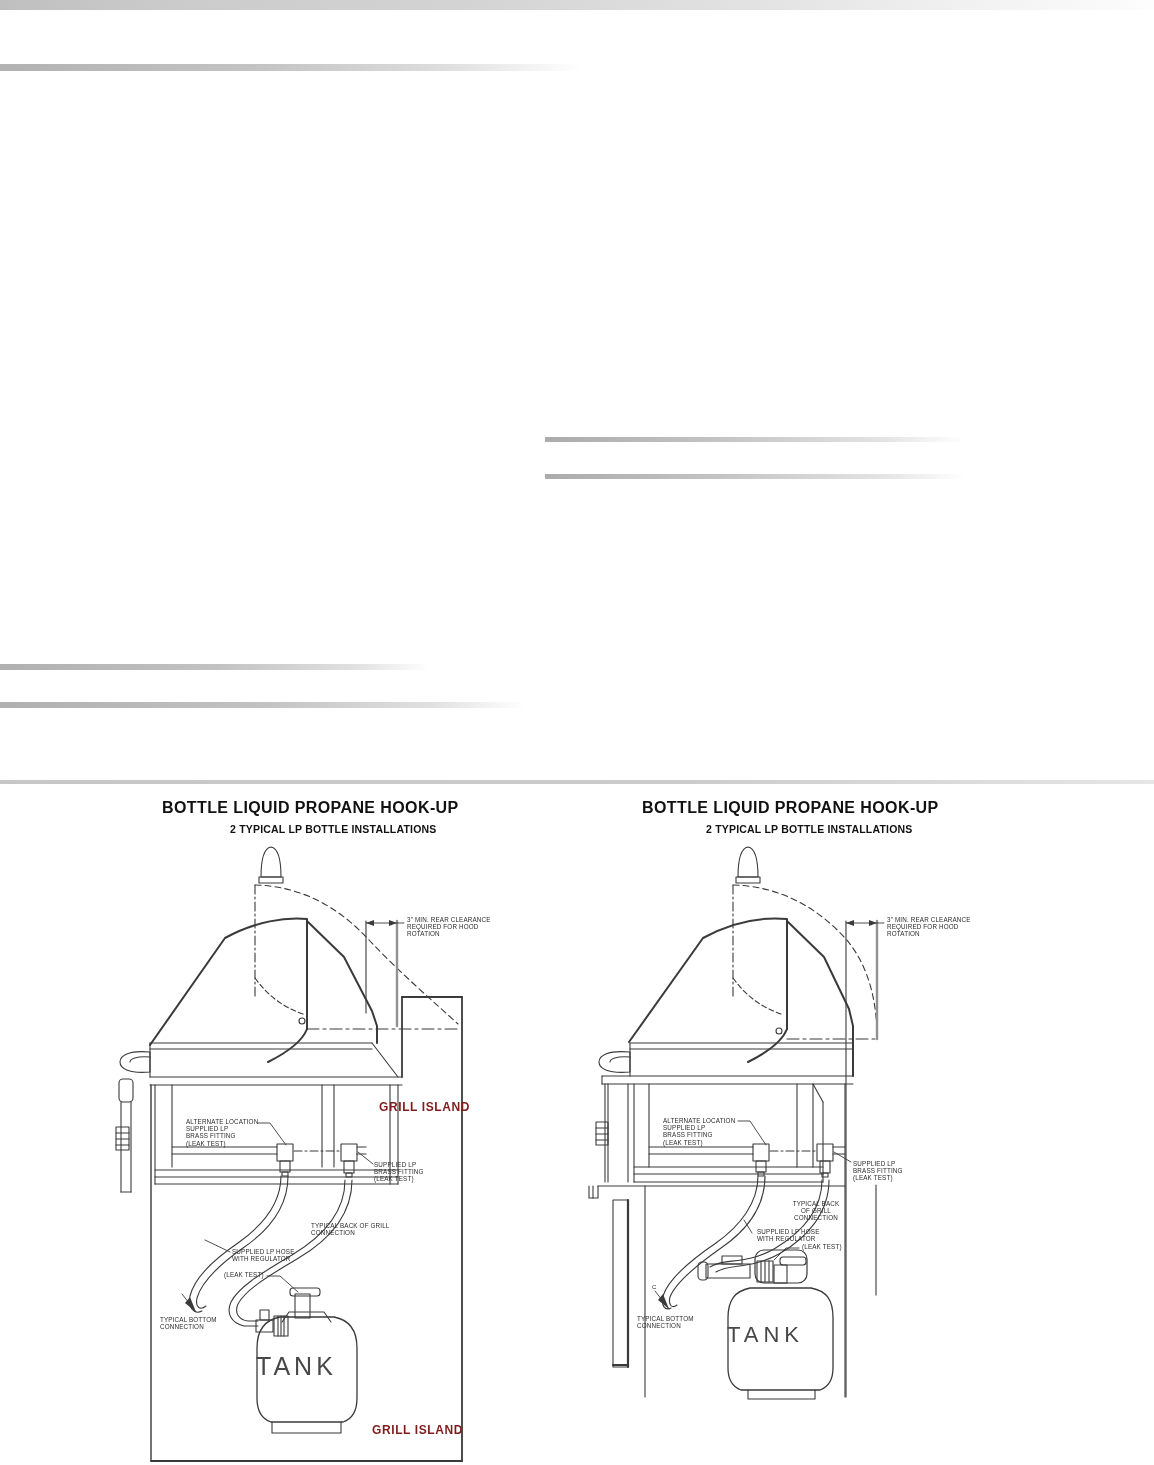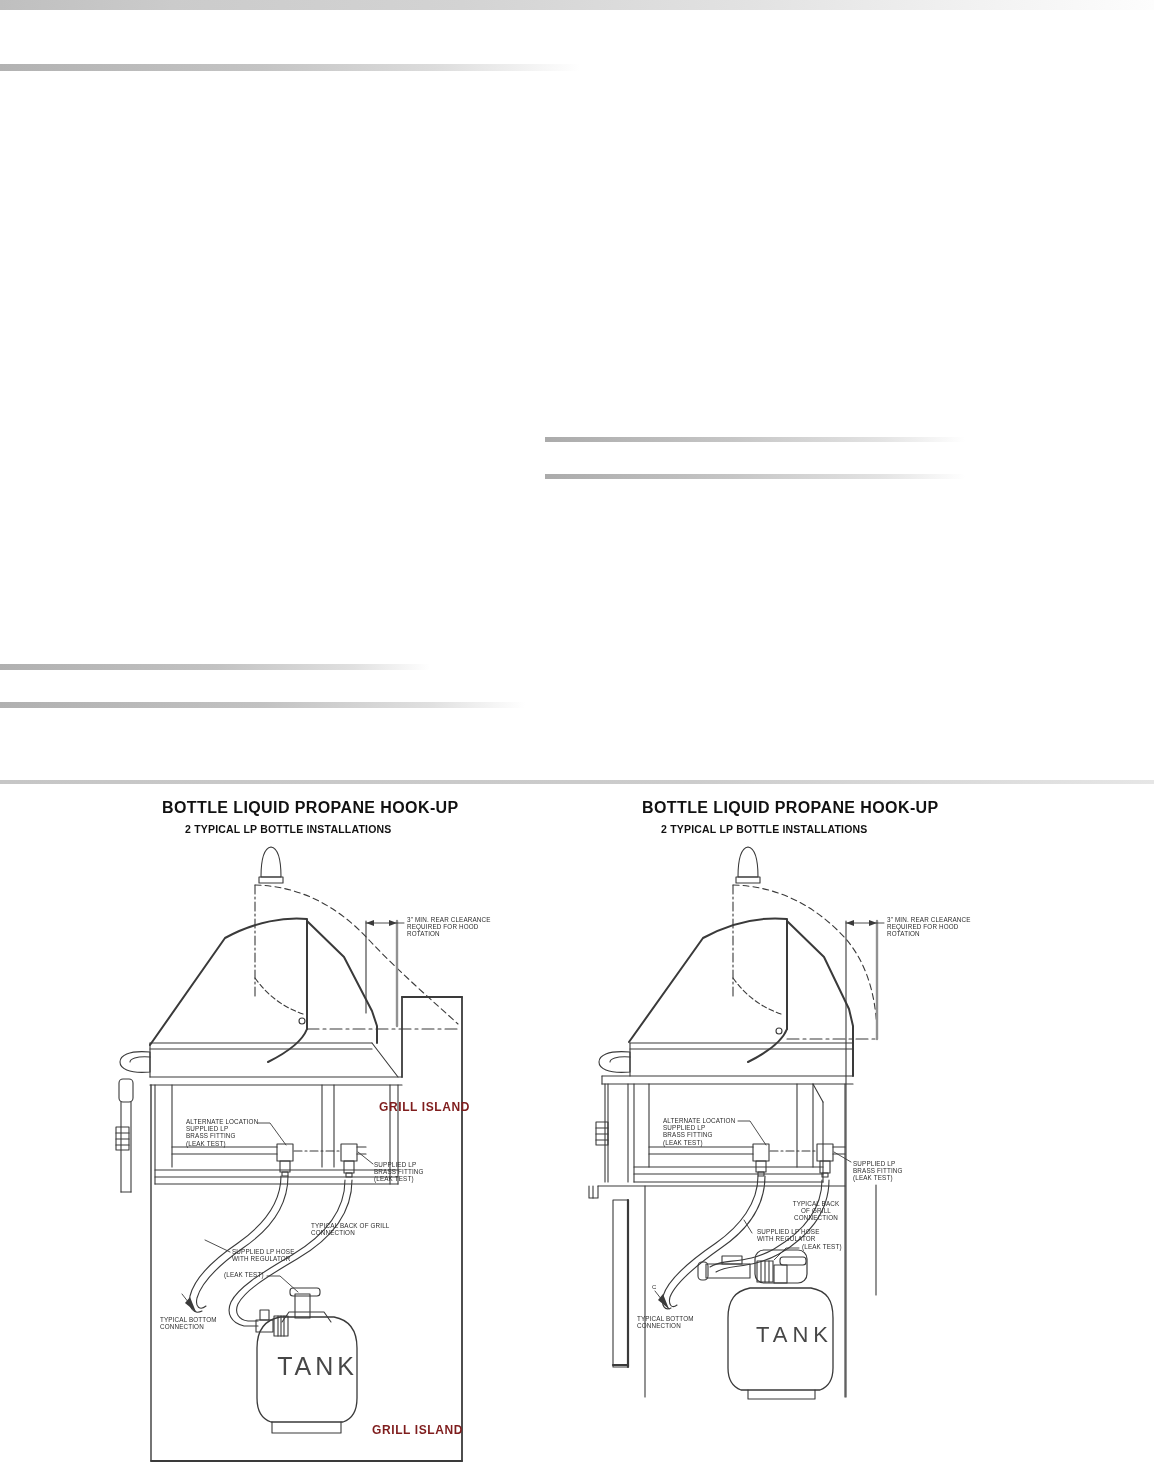--- a/index.html
+++ b/index.html
@@ -4,24 +4,24 @@
 <style>
   html,body{margin:0;padding:0;background:#fff;}
   #page{position:relative;width:1154px;height:1465px;background:#fff;overflow:hidden;
         font-family:"Liberation Sans",sans-serif;padding-left:21px;}
   .divider{position:absolute;}
   .lbl{position:absolute;white-space:pre-line;font:6.3px/7.2px "Liberation Sans",sans-serif;
        color:#2b2b2b;letter-spacing:.15px;}
   .title{position:absolute;font:bold 16px/19px "Liberation Sans",sans-serif;color:#111;
          letter-spacing:.4px;white-space:nowrap;}
   .subtitle{position:absolute;font:bold 10.5px/12px "Liberation Sans",sans-serif;color:#111;
-         letter-spacing:.2px;white-space:nowrap;}
+         letter-spacing:.2px;white-space:nowrap;margin-left:45px;}
   .island{position:absolute;font:bold 12px/13px "Liberation Sans",sans-serif;color:#7f1d1d;
          letter-spacing:.6px;white-space:nowrap;}
-  .tanktext{position:absolute;color:#474747;text-align:right;white-space:nowrap;}
+  .tanktext{position:absolute;color:#474747;text-align:left;white-space:nowrap;}
   .tank-l{left:256px;top:1352px;width:102px;font:25px/28px "Liberation Sans",sans-serif;letter-spacing:4px;}
   .tank-r{left:727px;top:1322px;width:106px;font:22px/25px "Liberation Sans",sans-serif;letter-spacing:5px;}
   .cmark{position:absolute;font:6px/6px "Liberation Sans",sans-serif;color:#2b2b2b;}
   svg{position:absolute;}
   .bar-top{top:0;left:0;width:1154px;height:10px;
     background:linear-gradient(90deg,#bfbfbf 0%,#cbcbcb 15%,#d3d3d3 40%,#e2e2e2 65%,#f2f2f2 85%,#fdfdfd 100%);}
   .bar-2{top:64px;left:0;width:580px;height:7px;
     background:linear-gradient(90deg,#b2b2b2 0%,#c4c4c4 45%,#dcdcdc 75%,rgba(255,255,255,0) 100%);}
   .bar-mr1{top:437px;left:545px;width:420px;height:5px;
     background:linear-gradient(90deg,#ababab 0%,#c6c6c6 45%,#e3e3e3 80%,rgba(255,255,255,0) 100%);}

